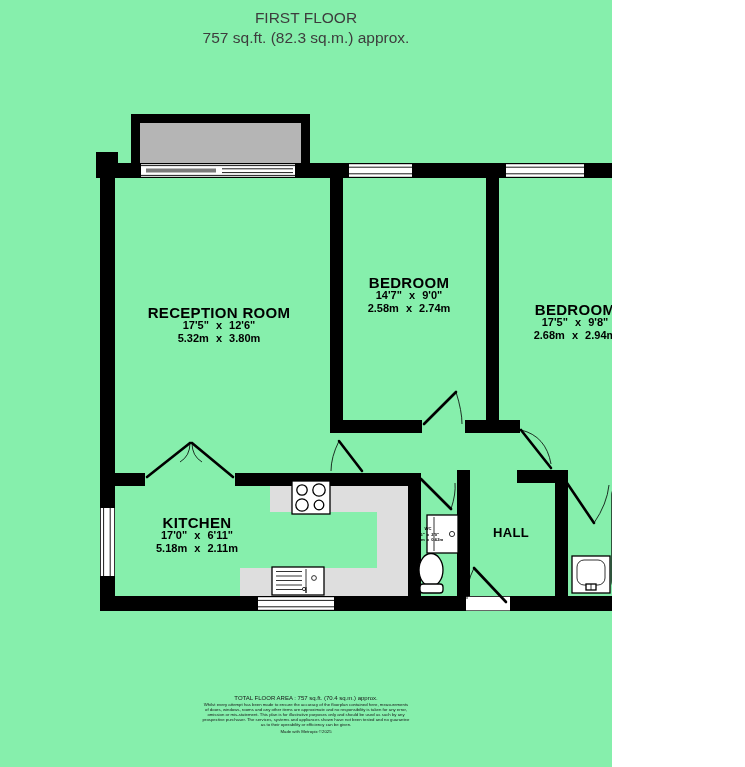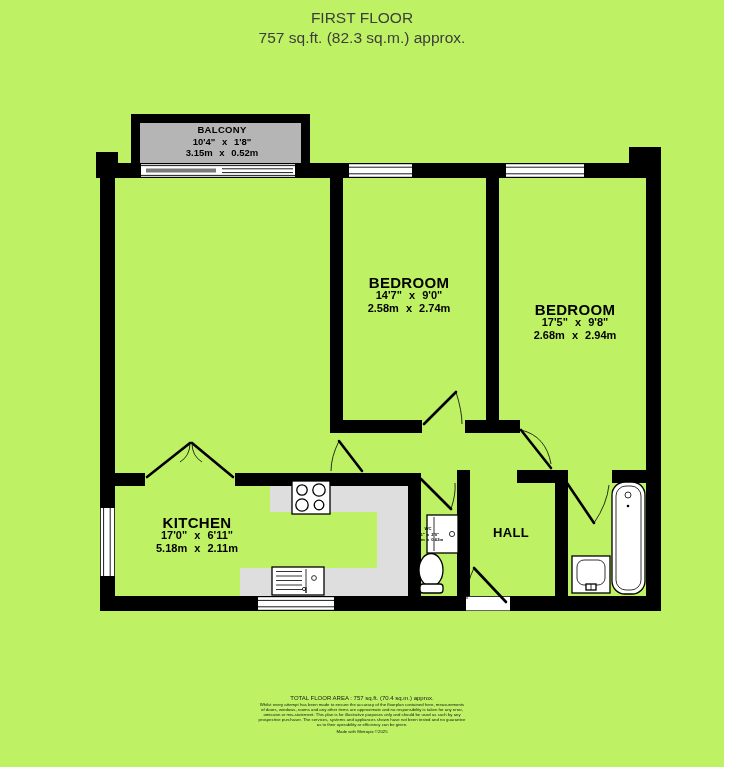--- a/index.html
+++ b/index.html
@@ -1,16 +1,16 @@
 <!DOCTYPE html>
 <html style="--wall: #000000; --balcony-fill: #b5b5b5; --slider: #7a7a7a; --counter-fill: #dedede; --title-text: #3d3d3d;"><head>
 <meta charset="utf-8">
 <style>
   html,body{margin:0;padding:0;background:#fff;}
-  .page{position:relative;width:724px;height:767px;background:#bef264;overflow:hidden;
+  .page{position:relative;width:612px;height:767px;background:#86efac;overflow:hidden;
         font-family:"Liberation Sans", sans-serif;}
   .plan-svg{position:absolute;left:0;top:0;}
 
   .title-block{position:absolute;top:8px;left:0;width:100%;text-align:center;
       color:var(--title-text,#3d3d3d);font-size:15.5px;line-height:19.5px;}
 
   .room-label{position:absolute;transform:translateX(-50%);text-align:center;
       color:#000;font-weight:bold;white-space:nowrap;}
   .room-label div{white-space:nowrap;}
   .rname{font-size:15px;line-height:13px;letter-spacing:.3px;}
@@ -184,26 +184,26 @@
       </g>
       <g>
         <rect class="fx" x="572" y="556" width="38" height="37"></rect>
         <rect class="fxthin" x="577" y="560" width="28" height="25" rx="7"></rect>
         <rect class="fx" x="586" y="584" width="10" height="6" stroke-width="0.9"></rect>
         <line class="fxthin" x1="591" y1="584" x2="591" y2="590"></line>
       </g>
     </g>
   </svg>
 
-  <div class="room-label balcony" style="left:222px;top:124px;">
-    <div class="rname">BALCONY</div>
-    <div class="rdim">10'4" x 1'8"</div>
-    <div class="rdim">3.15m x 0.52m</div>
-  </div>
-
+
+  <div class="room-label" style="left:219px;top:306px;">
+    <div class="rname">RECEPTION ROOM</div>
+    <div class="rdim">17'5" x 12'6"</div>
+    <div class="rdim">5.32m x 3.80m</div>
+  </div>
 
   <div class="room-label" style="left:409px;top:276px;">
     <div class="rname">BEDROOM</div>
     <div class="rdim">14'7" x 9'0"</div>
     <div class="rdim">2.58m x 2.74m</div>
   </div>
 
   <div class="room-label" style="left:575px;top:303px;">
     <div class="rname">BEDROOM</div>
     <div class="rdim">17'5" x 9'8"</div>

